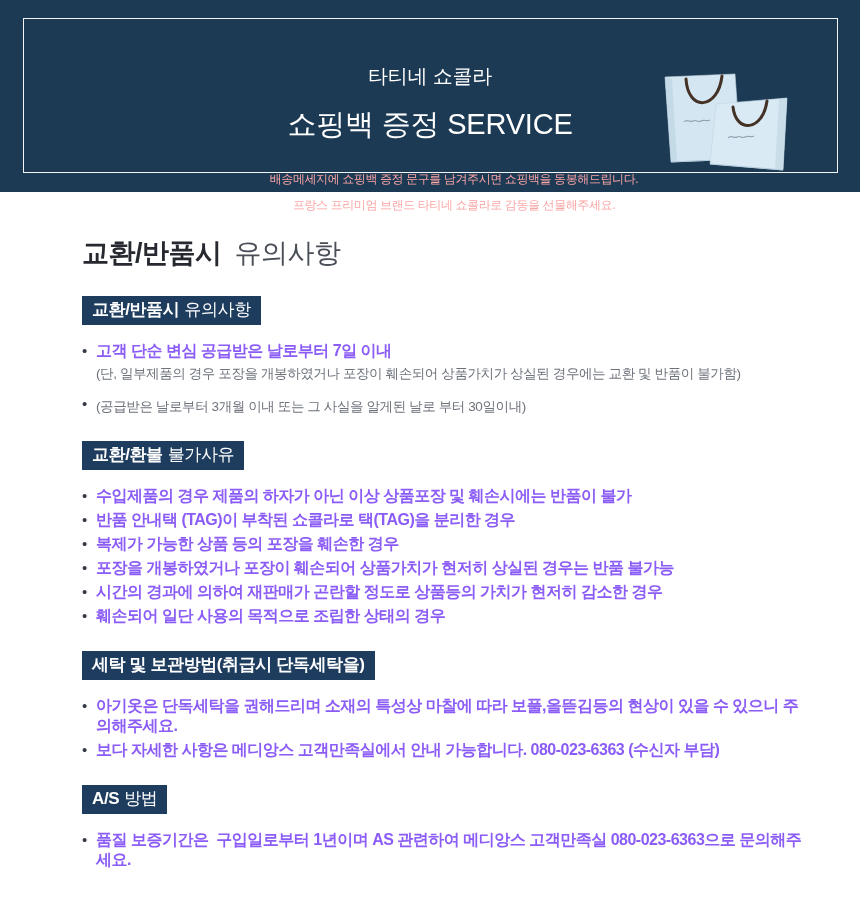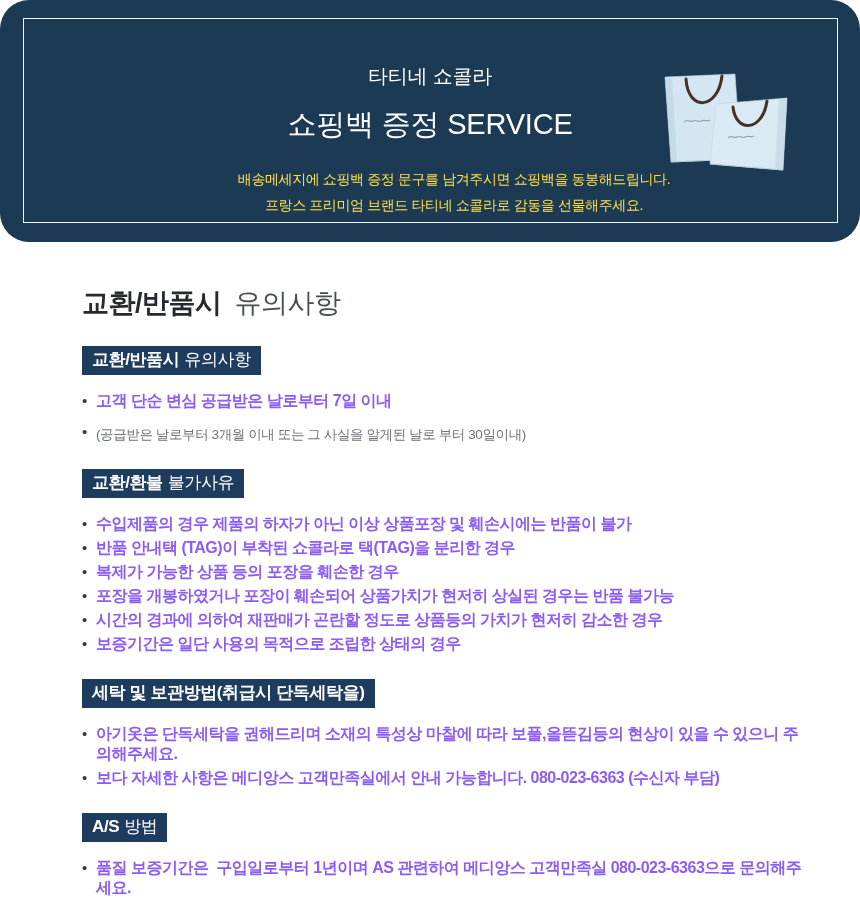--- a/index.html
+++ b/index.html
@@ -9,39 +9,38 @@
     background: #ffffff;
     font-family: "Liberation Sans", sans-serif;
     position: relative;
     overflow: hidden;
   }
 
   
   .banner {
     position: relative;
     width: 860px;
-    height: 242px;
+    height: 192px;
     background: #1c3a54;
-    border-radius: 29px;
   }
   .banner-border {
     position: absolute;
     top: 18px; left: 23px; right: 22px; bottom: 19px;
     border: 1px solid #f3f6f8;
     pointer-events: none;
   }
   .banner-content {
     position: absolute;
     top: 0; left: 0; right: 0;
     text-align: center;
     color: #ffffff;
   }
   .brand-line { margin-top: 63px; font-size: 20px; font-weight: 500; letter-spacing: -0.2px; }
   .banner-title { margin-top: 15px; font-size: 29px; font-weight: 400; letter-spacing: -0.2px; }
-  .banner-desc { margin-top: 21px; font-size: 14px; font-weight: 500; line-height: 26px; color: #fde047; letter-spacing: -0.4px; margin-left: 48px; }
+  .banner-desc { margin-top: 21px; font-size: 12px; font-weight: 500; line-height: 26px; color: #fca5a5; letter-spacing: -0.4px; margin-left: 48px; }
 
   .bags { position: absolute; left: 648px; top: 60px; width: 150px; height: 115px; }
 
   
   .content { padding: 0 50px 0 82px; }
   .page-title { margin-top: 45px; font-size: 27px; line-height: 32px; letter-spacing: -0.5px; }
   .page-title .t-strong { font-weight: 800; color: #26292f; }
   .page-title .t-light  { font-weight: 300; color: #4a4e57; margin-left: 6px; }
 
   .section { margin-top: 25px; }
@@ -120,20 +119,21 @@
 
   <section class="section sec-0">
     <div class="badge">
       <span class="b-strong">교환/반품시</span><span class="b-light">유의사항</span>
     </div>
     <ul class="bullets">
         <li>
           <span class="dot">•</span>
           <div class="li-text">
             <div class="li-main">고객 단순 변심 공급받은 날로부터 7일 이내</div>
+            <div class="li-sub">(단, 일부제품의 경우 포장을 개봉하였거나 포장이 훼손되어 상품가치가 상실된 경우에는 교환 및 반품이 불가함)</div>
           </div>
         </li>
         <li>
           <span class="dot">•</span>
           <div class="li-text">
             <div class="li-sub">(공급받은 날로부터 3개월 이내 또는 그 사실을 알게된 날로 부터 30일이내)</div>
           </div>
         </li>
       </ul>
   </section>
@@ -169,21 +169,21 @@
         </li>
         <li>
           <span class="dot">•</span>
           <div class="li-text">
             <div class="li-main">시간의 경과에 의하여 재판매가 곤란할 정도로 상품등의 가치가 현저히 감소한 경우</div>
           </div>
         </li>
         <li>
           <span class="dot">•</span>
           <div class="li-text">
-            <div class="li-main">보증기간은 일단 사용의 목적으로 조립한 상태의 경우</div>
+            <div class="li-main">훼손되어 일단 사용의 목적으로 조립한 상태의 경우</div>
           </div>
         </li>
       </ul>
   </section>
 
   <section class="section sec-2">
     <div class="badge">
       <span class="b-strong">세탁 및 보관방법(취급시 단독세탁을)</span><span class="b-light"></span>
     </div>
     <ul class="bullets">

